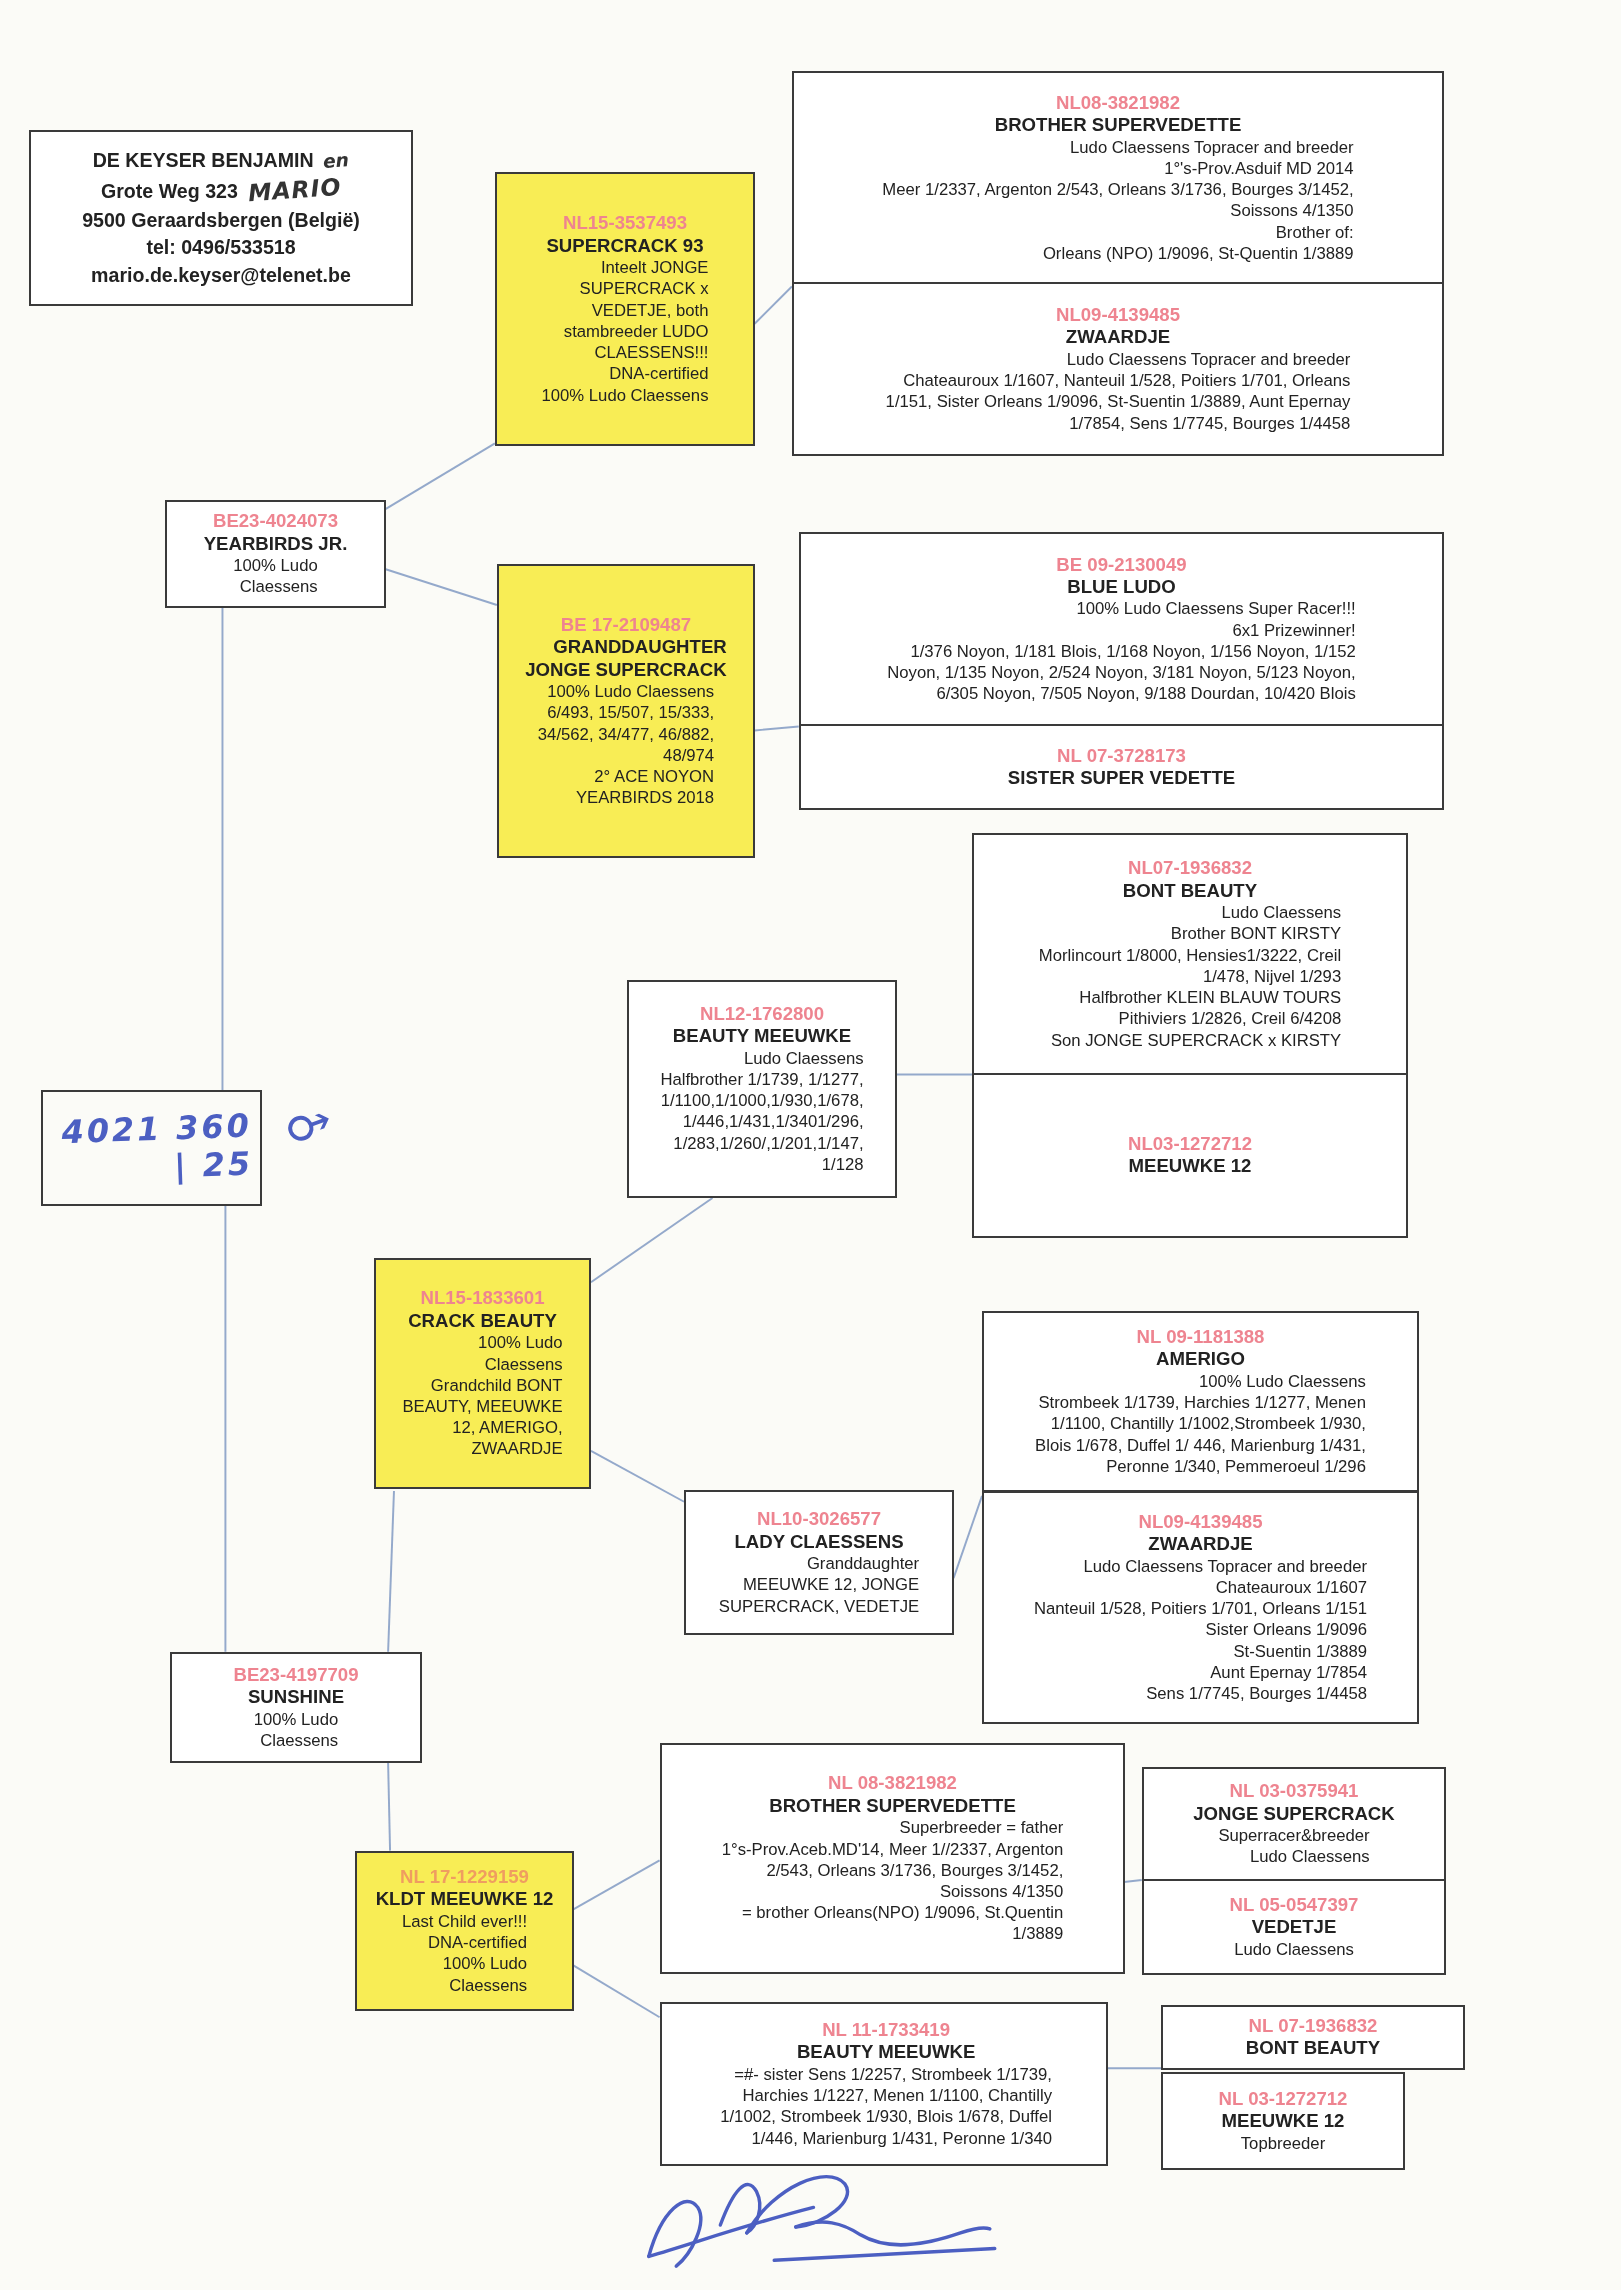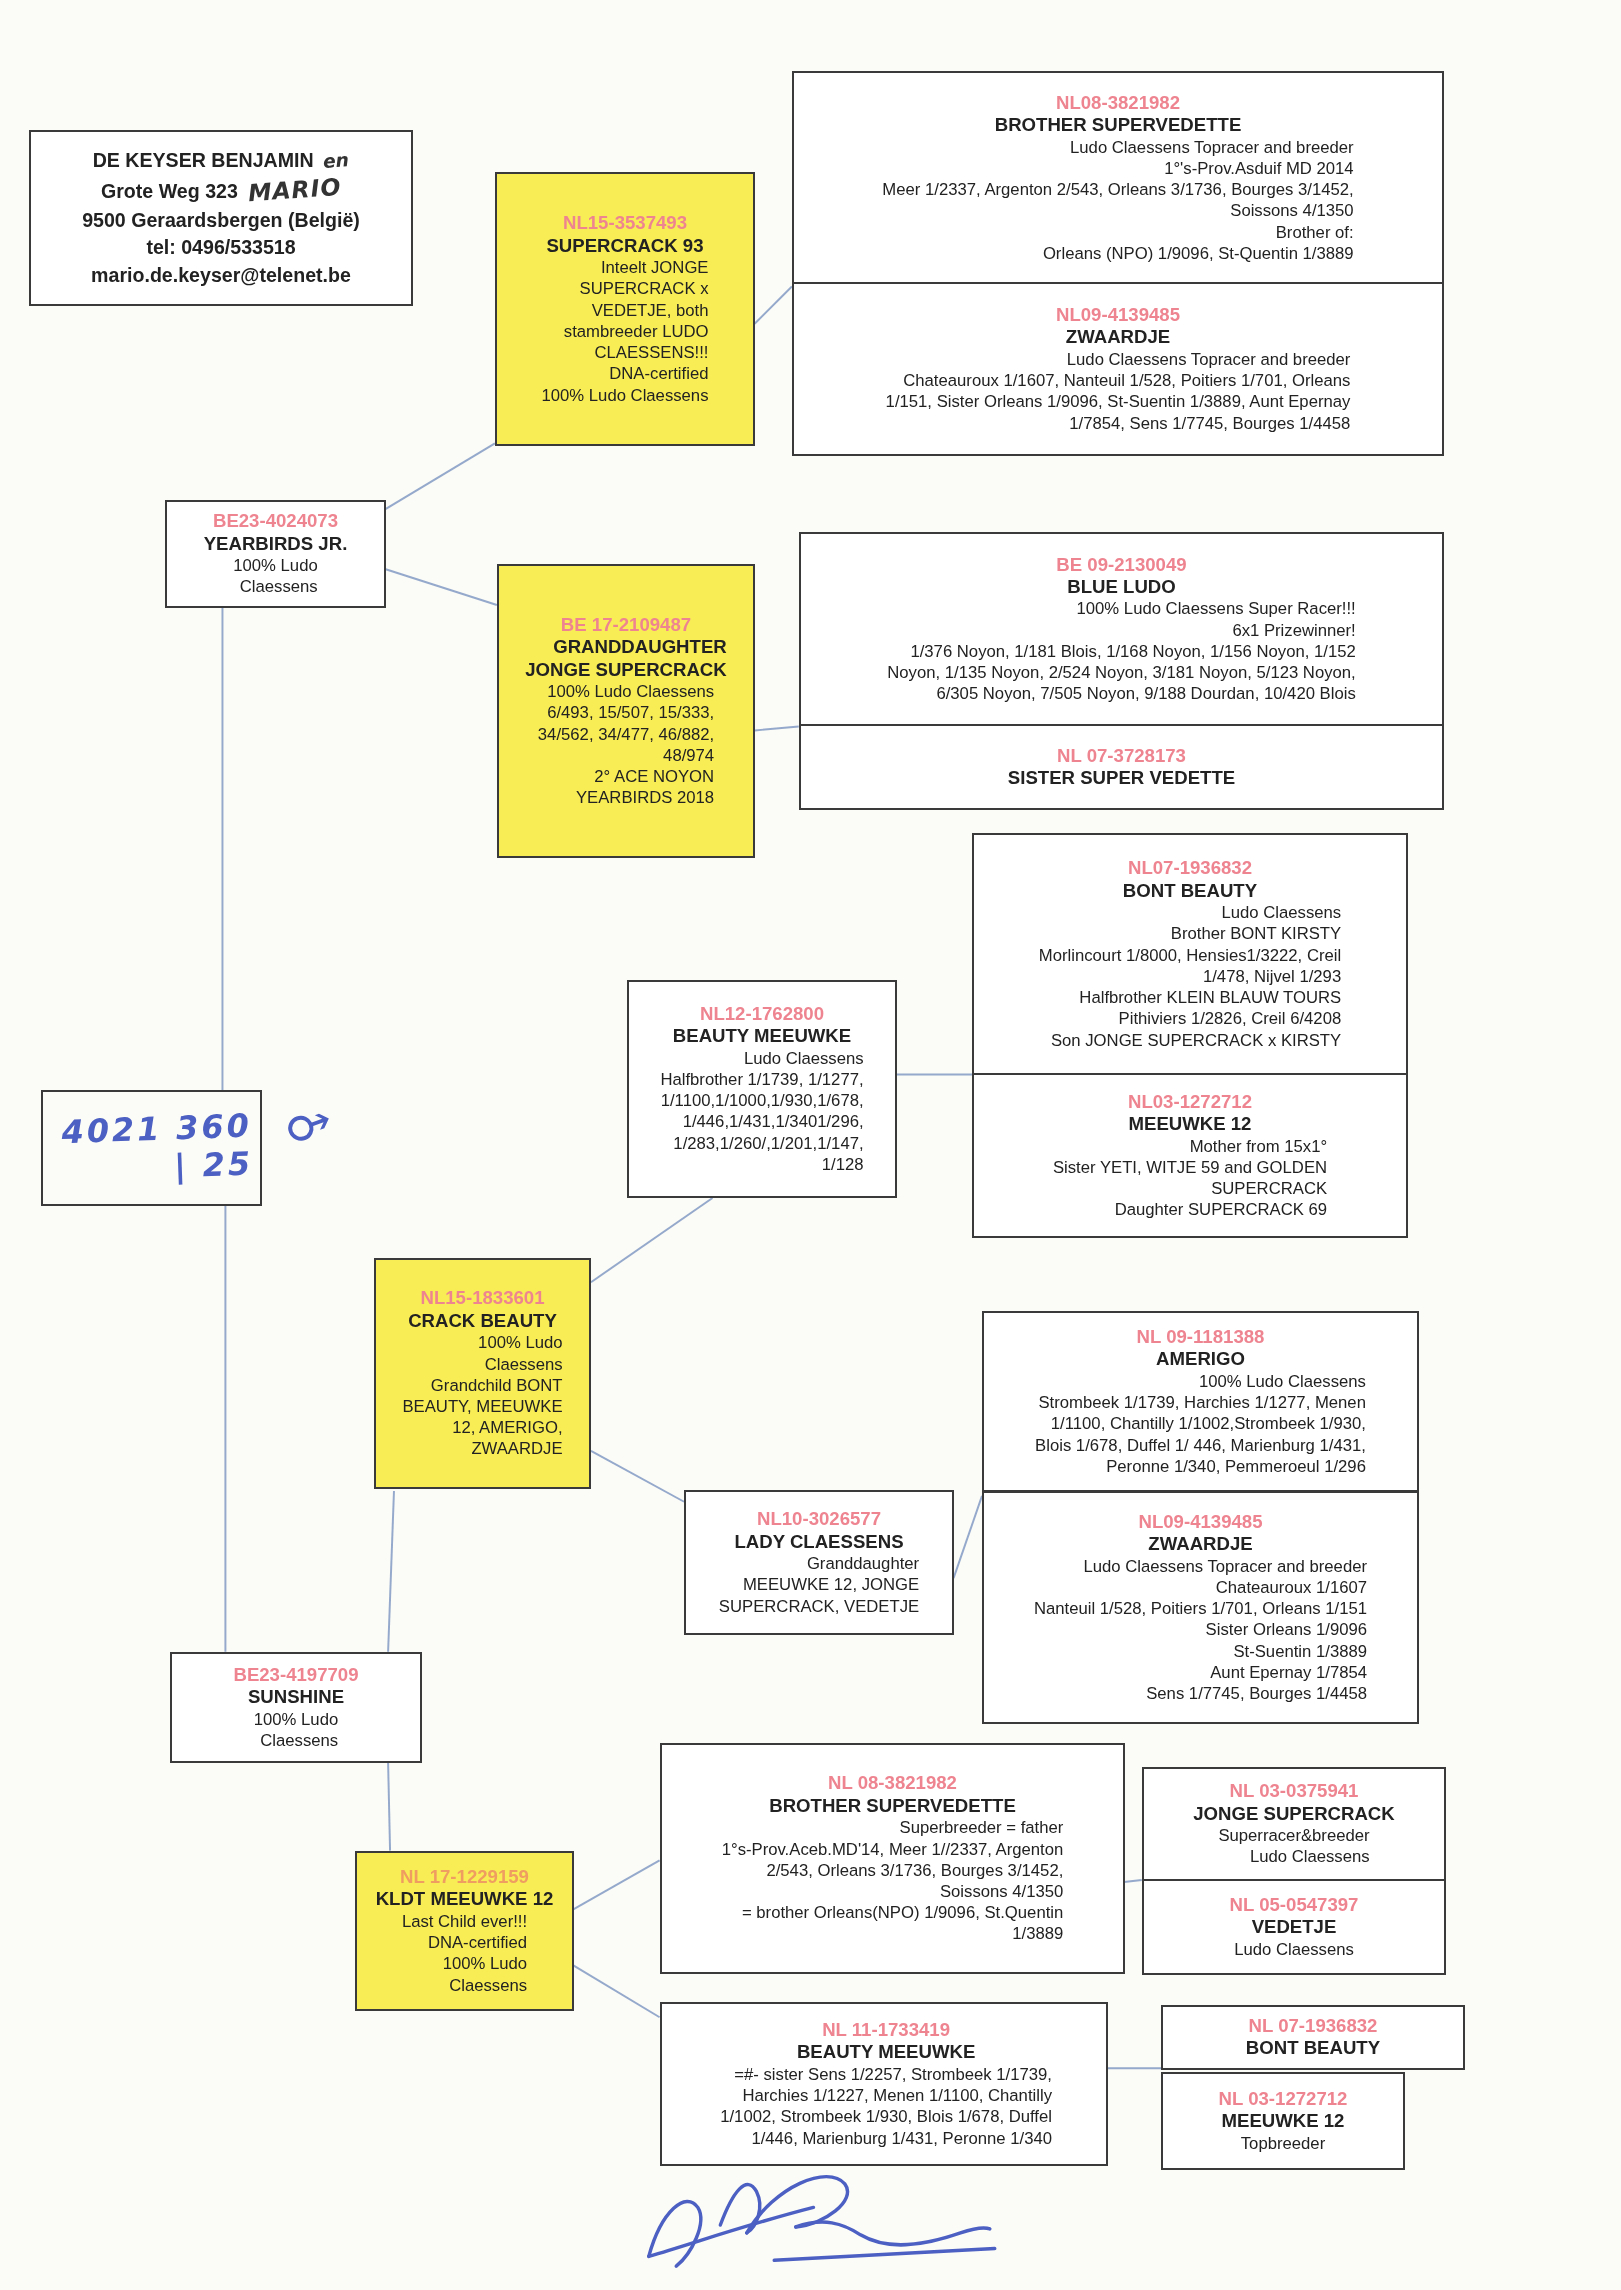--- a/index.html
+++ b/index.html
@@ -189,24 +189,20 @@
 Morlincourt 1/8000, Hensies1/3222, Creil
 1/478, Nijvel 1/293
 Halfbrother KLEIN BLAUW TOURS
 Pithiviers 1/2826, Creil 6/4208
 Son JONGE SUPERCRACK x KIRSTY</div>
   </div>
 
   <div class="pbox" id="b-meeuwke12">
     <div class="ring">NL03-1272712</div>
     <div class="bname">MEEUWKE 12</div>
-    <div class="bdetails">Mother from 15x1°
-Sister YETI, WITJE 59 and GOLDEN
-SUPERCRACK
-Daughter SUPERCRACK 69</div>
   </div>
 
   <div class="pbox" id="b-bird">
     <div class="ink" id="bird-number">4021 360 | 25</div>
   </div>
   <div class="ink" id="sex-symbol">♂</div>
 
   <div class="pbox yellow" id="b-crack-beauty">
     <div class="ring">NL15-1833601</div>
     <div class="bname">CRACK BEAUTY</div>

